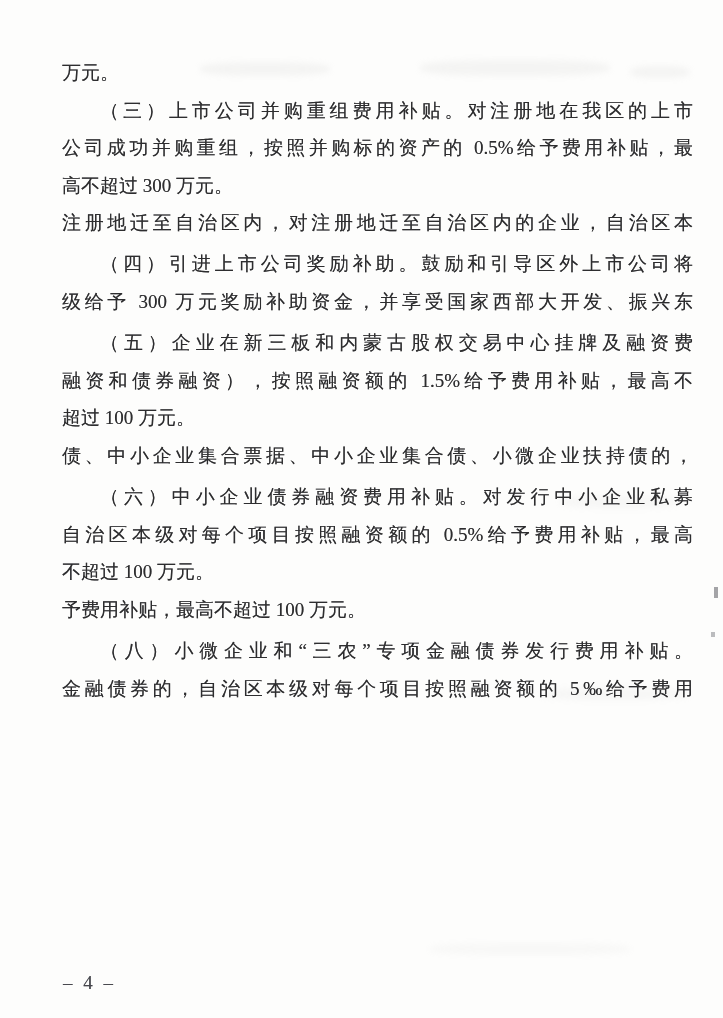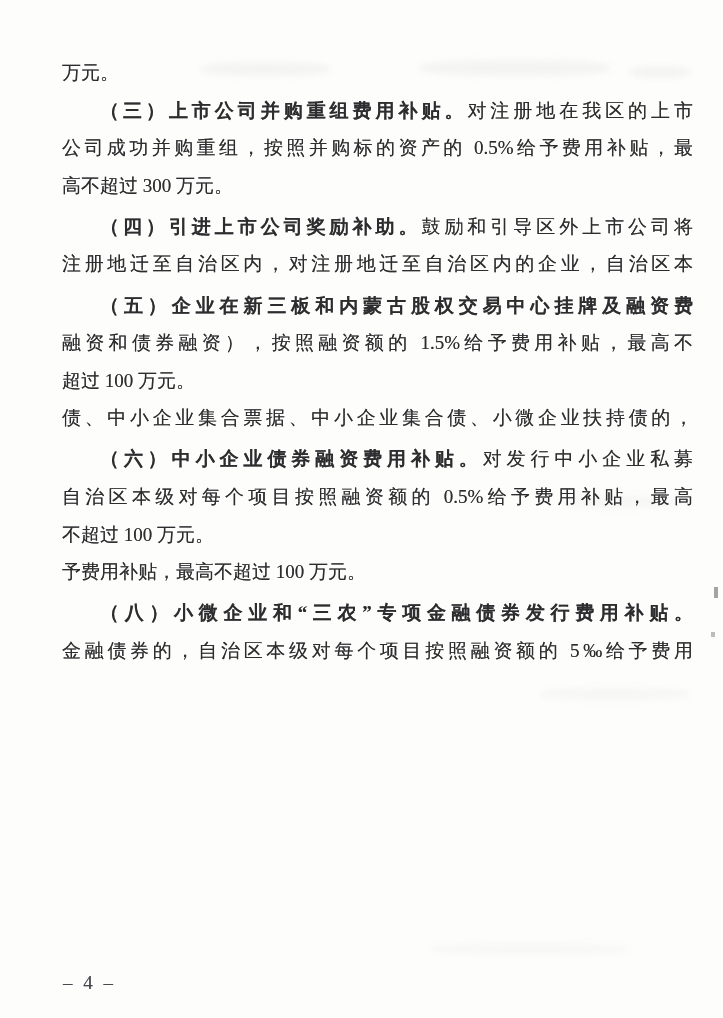--- a/index.html
+++ b/index.html
@@ -23,21 +23,21 @@
     text-shadow:0 0 0.5px rgba(45,45,47,0.6);
   }
   .line{
     text-align:justify;
     text-align-last:justify;
     height:37.6px;
   }
   .line.end{text-align-last:left;}
   .line.indent{text-indent:38px;}
   .line.para-start{margin-top:3.5px;}
-  .b{font-weight:bold;}
+  .b{font-weight:normal;}
   .pagenum{
     position:absolute;
     left:63px;top:972px;
     font-size:19px;
     color:#45464c;
     letter-spacing:3px;
     text-shadow:0 0 0.4px rgba(69,70,76,0.5);
   }
   
   .smudge{
@@ -67,22 +67,23 @@
   <div class="smudge" style="left:430px;top:943px;width:200px;height:12px;opacity:0.08;"></div>
 
   <div class="tick" style="left:714px;top:587px;width:4px;height:11px;opacity:0.75;"></div>
   <div class="tick" style="left:711px;top:632px;width:4px;height:5px;opacity:0.55;"></div>
 
   <div class="textblock">
       <div class="line end"><span>万元。</span></div>
       <div class="line indent"><span class="b">（三）上市公司并购重组费用补贴。</span><span>对注册地在我区的上市</span></div>
       <div class="line"><span>公司成功并购重组，按照并购标的资产的 0.5%给予费用补贴，最</span></div>
       <div class="line end"><span>高不超过 300 万元。</span></div>
+      <div class="line"><span>注册地迁至自治区内，对注册地迁至自治区内的企业，自治区本</span></div>
       <div class="line indent para-start"><span class="b">（四）引进上市公司奖励补助。</span><span>鼓励和引导区外上市公司将</span></div>
-      <div class="line"><span>注册地迁至自治区内，对注册地迁至自治区内的企业，自治区本</span></div>
+      <div class="line"><span>级给予 300 万元奖励补助资金，并享受国家西部大开发、振兴东</span></div>
       <div class="line indent para-start"><span class="b">（五）企业在新三板和内蒙古股权交易中心挂牌及融资费</span></div>
       <div class="line"><span>融资和债券融资），按照融资额的 1.5%给予费用补贴，最高不</span></div>
       <div class="line end"><span>超过 100 万元。</span></div>
       <div class="line"><span>债、中小企业集合票据、中小企业集合债、小微企业扶持债的，</span></div>
       <div class="line indent para-start"><span class="b">（六）中小企业债券融资费用补贴。</span><span>对发行中小企业私募</span></div>
       <div class="line"><span>自治区本级对每个项目按照融资额的 0.5%给予费用补贴，最高</span></div>
       <div class="line end"><span>不超过 100 万元。</span></div>
       <div class="line end"><span>予费用补贴，最高不超过 100 万元。</span></div>
       <div class="line indent para-start"><span class="b">（八）小微企业和“三农”专项金融债券发行费用补贴。</span></div>
       <div class="line"><span>金融债券的，自治区本级对每个项目按照融资额的 5‰给予费用</span></div>

